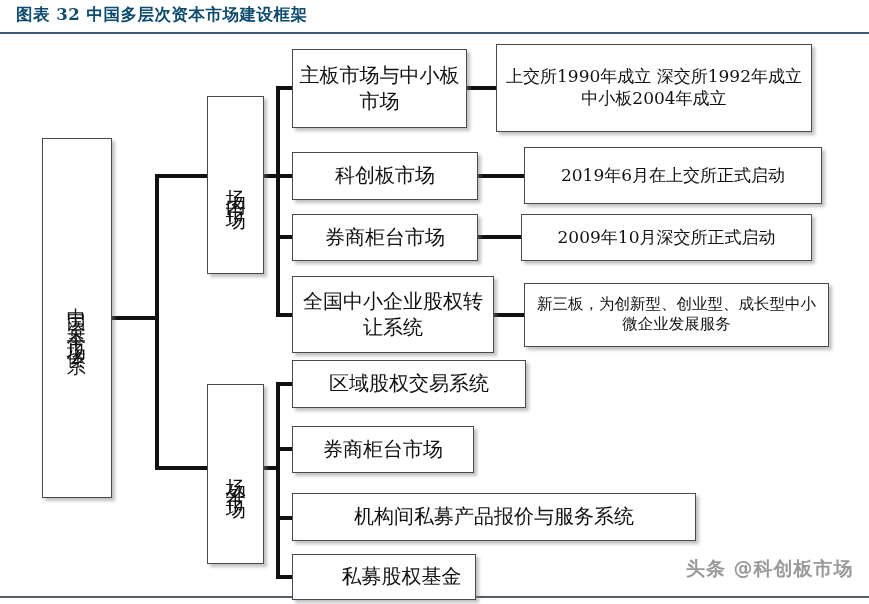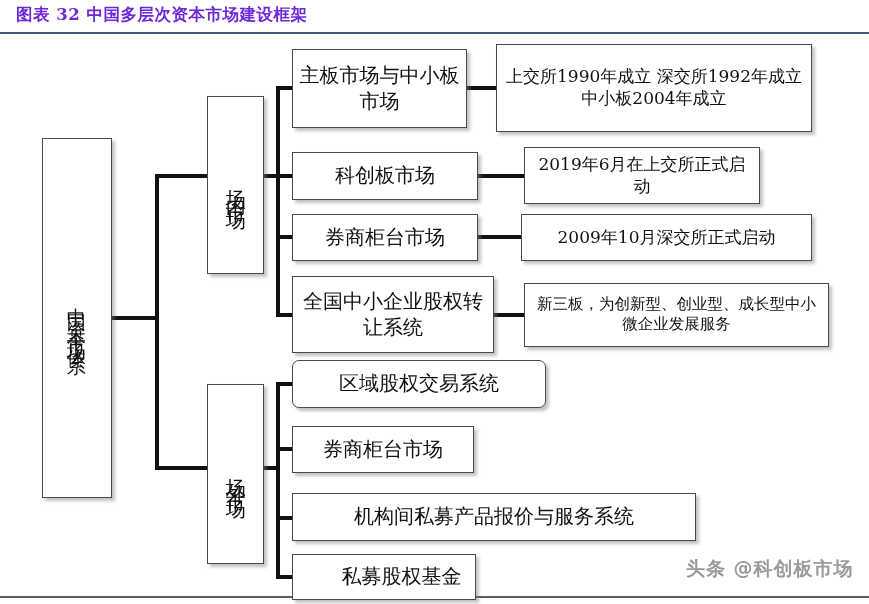--- a/index.html
+++ b/index.html
@@ -18,21 +18,21 @@
     overflow: hidden;
   }
 
   
   #header-title {
     position: absolute;
     left: 16px;
     top: 4px;
     font-size: 16.5px;
     font-weight: bold;
-    color: #6d28d9;
+    color: #0c4a6e;
     letter-spacing: 0.5px;
     white-space: nowrap;
     font-family: "DejaVu Serif", "Liberation Serif", serif;
   }
   #header-rule {
     position: absolute;
     left: 0;
     top: 32px;
     width: 869px;
     height: 2px;
@@ -174,41 +174,41 @@
     </div>
 
     <div class="node lvl3" style="left:292px; top:180px; width:186px; height:47px;">
       <span class="txt">券商柜台市场</span>
     </div>
 
     <div class="node lvl3" style="left:292px; top:242px; width:202px; height:77px;">
       <span class="txt">全国中小企业股权转让系统</span>
     </div>
 
-    <div class="node lvl3" style="left:292px; top:326px; width:254px; height:48px;border-radius:7px;">
+    <div class="node lvl3" style="left:292px; top:326px; width:234px; height:48px;">
       <span class="txt">区域股权交易系统</span>
     </div>
 
     <div class="node lvl3" style="left:292px; top:392px; width:182px; height:47px;">
       <span class="txt">券商柜台市场</span>
     </div>
 
     <div class="node lvl3" style="left:292px; top:459px; width:404px; height:48px;">
       <span class="txt">机构间私募产品报价与服务系统</span>
     </div>
 
     <div class="node lvl3" style="left:292px; top:520px; width:184px; height:46px;padding-left:35px;">
       <span class="txt">私募股权基金</span>
     </div>
 
     <div class="node detail" style="left:496px; top:10px; width:316px; height:88px;">
       <span class="txt">上交所1990年成立 深交所1992年成立 中小板2004年成立</span>
     </div>
 
-    <div class="node detail" style="left:524px; top:113px; width:236px; height:57px;">
+    <div class="node detail" style="left:524px; top:113px; width:298px; height:57px;">
       <span class="txt">2019年6月在上交所正式启动</span>
     </div>
 
     <div class="node detail" style="left:521px; top:180px; width:291px; height:47px;align-items:center;">
       <span class="txt">2009年10月深交所正式启动</span>
     </div>
 
     <div class="node detail-sm" style="left:524px; top:249px; width:305px; height:64px;">
       <span class="txt">新三板，为创新型、创业型、成长型中小微企业发展服务</span>
     </div>

